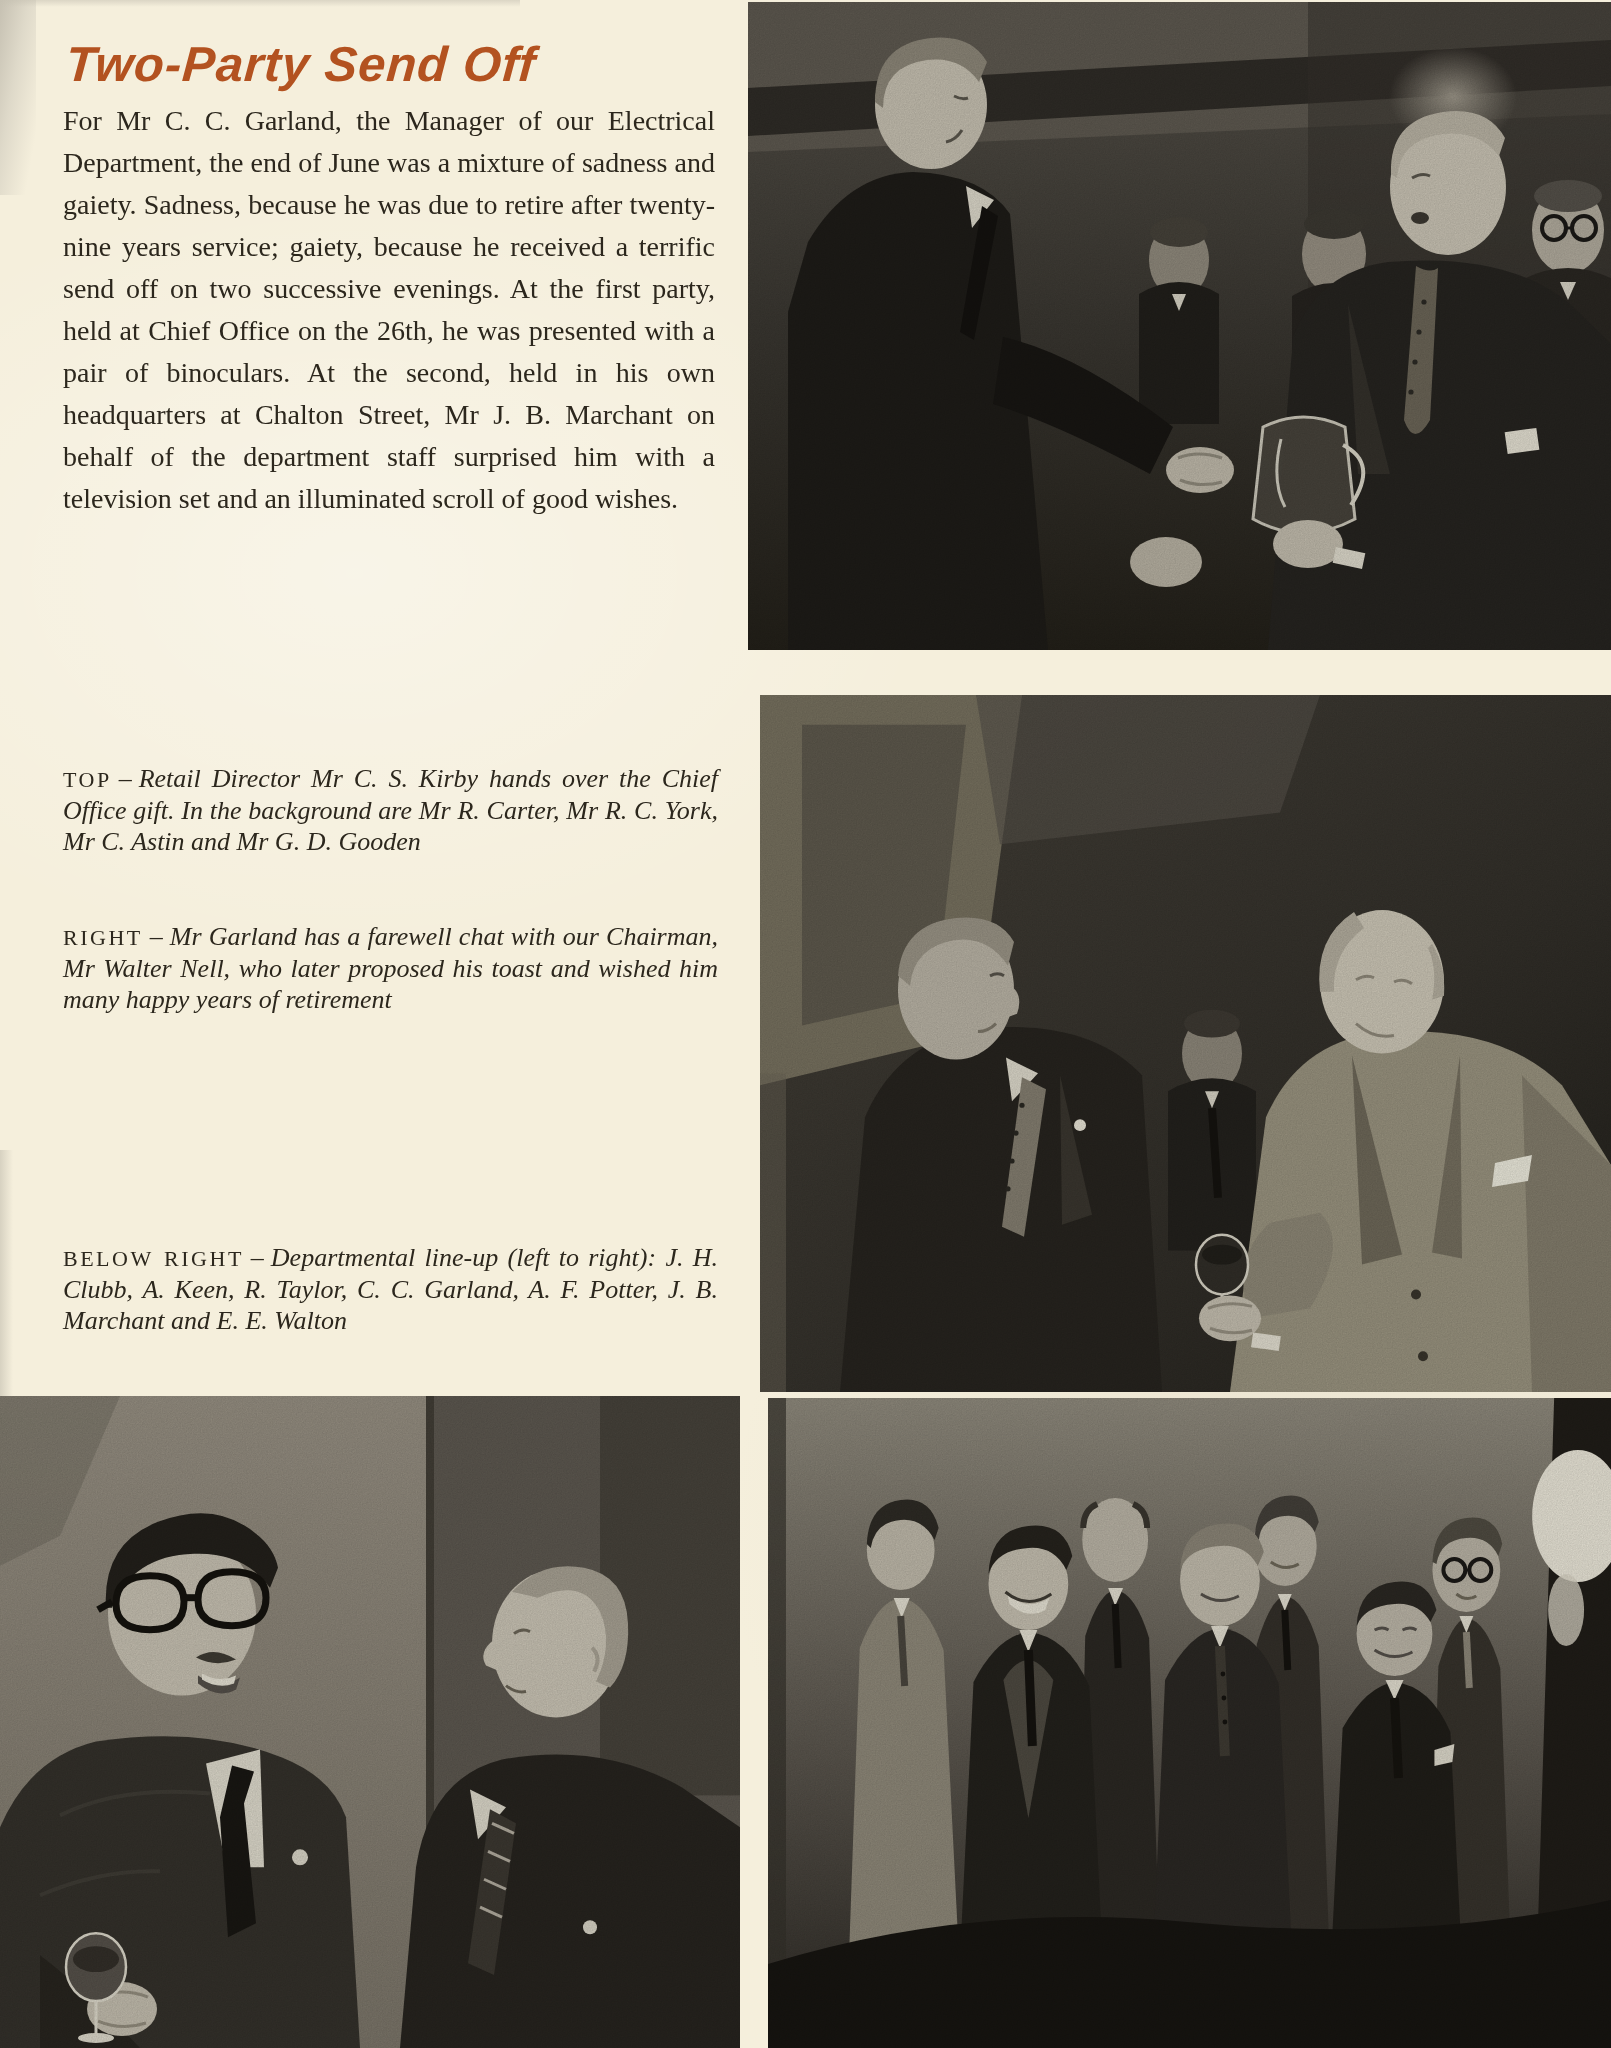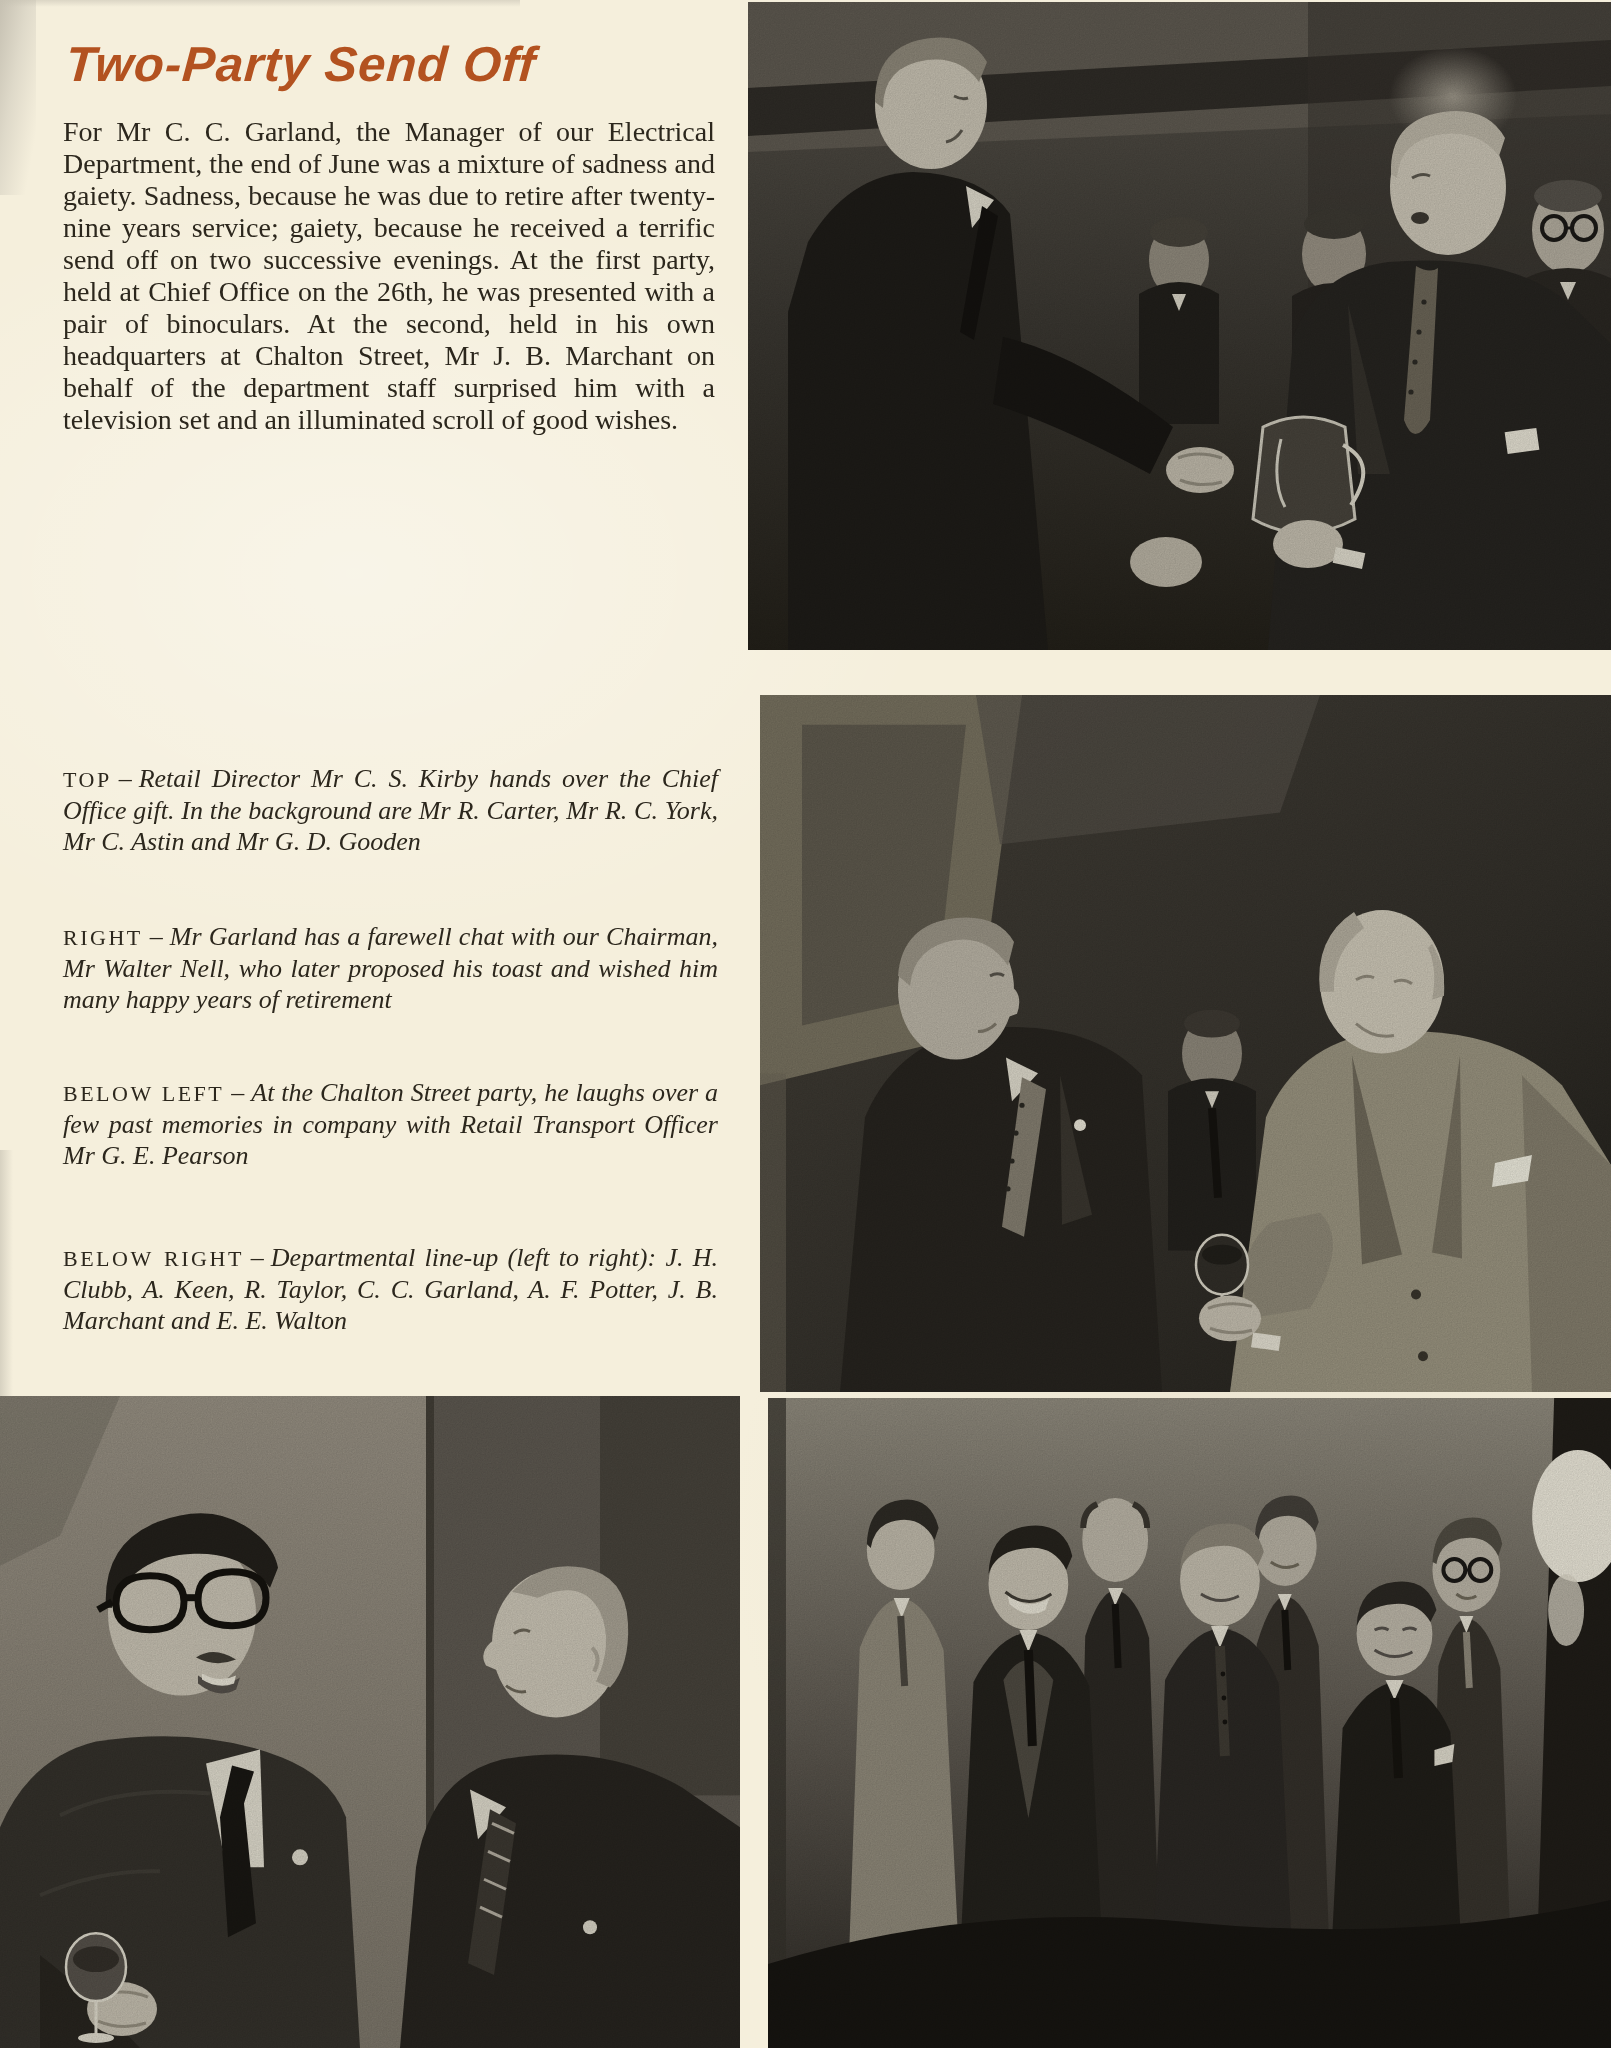--- a/index.html
+++ b/index.html
@@ -34,22 +34,22 @@
   .title{
     position:absolute;left:66px;top:40px;margin:0;
     font-family:"Liberation Sans", sans-serif;
     font-style:italic;font-weight:bold;
     font-size:49px;line-height:1;letter-spacing:1px;
     transform:skewX(-4deg);
     color:#b35220;
   }
   
   .body-copy{
-    position:absolute;left:63px;top:116px;width:652px;
-    font-size:28px;line-height:32px;
+    position:absolute;left:63px;top:100px;width:652px;
+    font-size:28px;line-height:42px;
     text-align:justify;
   }
   .body-copy p{margin:0;}
   .body-copy p + p{text-indent:30px;}
   
   .caption{
     position:absolute;left:63px;width:655px;
     font-size:26px;line-height:31px;
     text-align:justify;
   }
@@ -88,23 +88,20 @@
   </div>
 
   <div class="caption caption-top">
     <span class="cap-label">TOP</span><span class="cap-dash">–</span><span class="cap-text">Retail Director Mr C. S. Kirby hands over the Chief Office gift. In the background are Mr R. Carter, Mr R. C. York, Mr C. Astin and Mr G. D. Gooden</span>
   </div>
 
   <div class="caption caption-right">
     <span class="cap-label">RIGHT</span><span class="cap-dash">–</span><span class="cap-text">Mr Garland has a farewell chat with our Chairman, Mr Walter Nell, who later proposed his toast and wished him many happy years of retirement</span>
   </div>
 
-  <div class="caption caption-below-left">
-    <span class="cap-label">BELOW LEFT</span><span class="cap-dash">–</span><span class="cap-text">At the Chalton Street party, he laughs over a few past memories in company with Retail Transport Officer Mr G. E. Pearson</span>
-  </div>
 
   <div class="caption caption-below-right">
     <span class="cap-label">BELOW RIGHT</span><span class="cap-dash">–</span><span class="cap-text">Departmental line-up (left to right): J. H. Clubb, A. Keen, R. Taylor, C. C. Garland, A. F. Potter, J. B. Marchant and E. E. Walton</span>
   </div>
 
   <figure class="photo photo-top" aria-label="Black-and-white photograph: Mr C. S. Kirby presents a glass gift to Mr C. C. Garland while colleagues look on">
     <svg viewBox="0 0 863 648" preserveAspectRatio="none">
       <defs>
         <linearGradient id="p1bg" x1="0" y1="0" x2="0" y2="1">
           <stop offset="0" stop-color="#56524a"></stop>

